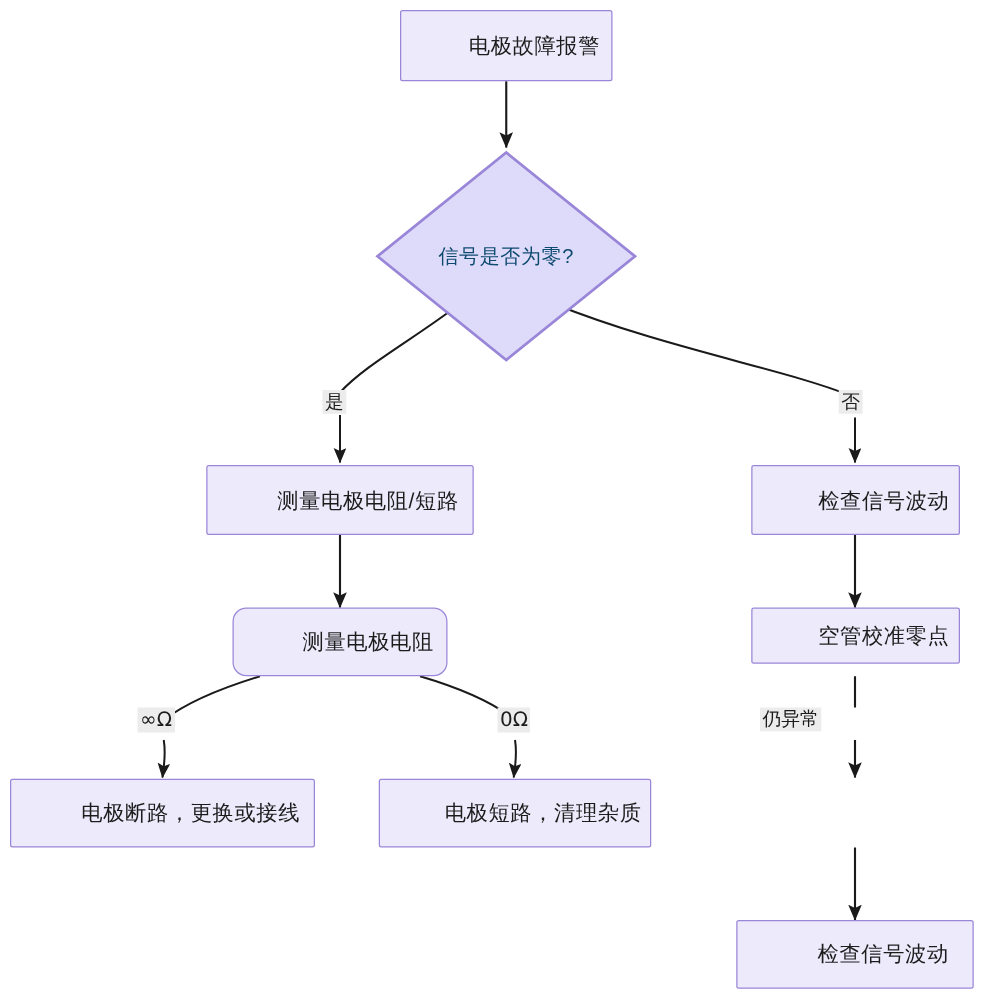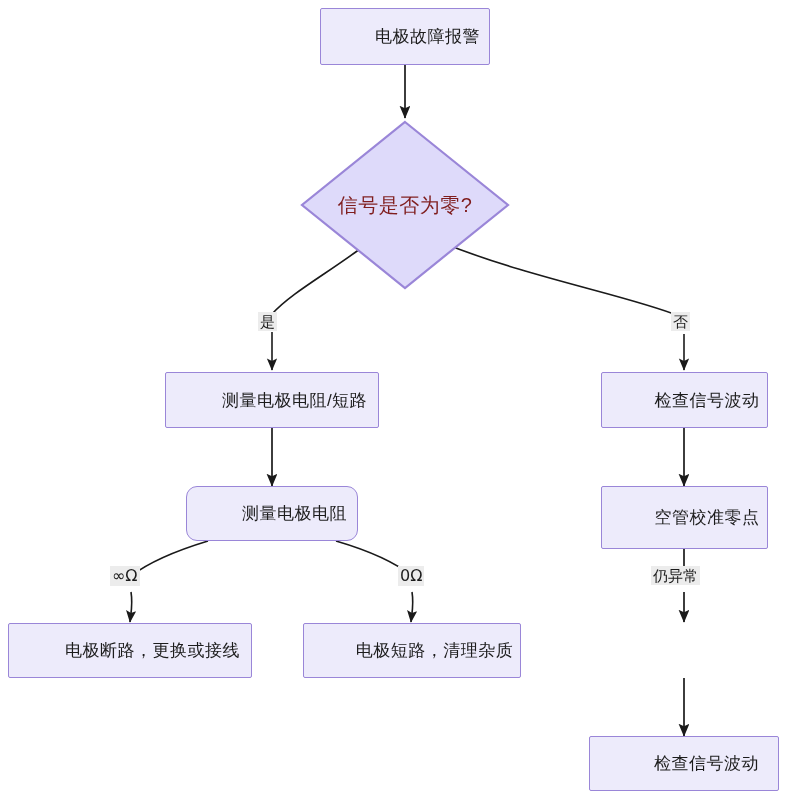--- a/index.html
+++ b/index.html
@@ -57,22 +57,22 @@
   }
   .node-diamond .diamond-label {
     position: absolute;
     left: 0;
     top: 0;
     width: 100%;
     height: 100%;
     display: flex;
     align-items: center;
     justify-content: center;
-    color: #7f1d1d;
-    font-size: 20px;
+    color: #0c4a6e;
+    font-size: 16px;
     letter-spacing: 0.5px;
     white-space: nowrap;
   }
   .edge-label {
     position: absolute;
     background: #ececec;
     color: #1c1c1c;
     font-size: 15px;
     line-height: 1.15;
     padding: 1px 2px;
@@ -144,32 +144,32 @@
   </div>
 
   <div class="node" style="left:601px; top:372px; width:167px; height:56px;">
     <span>检查信号波动</span>
   </div>
 
   <div class="node" style="left:303px; top:623px; width:218px; height:55px;">
     <span>电极短路，清理杂质</span>
   </div>
 
-  <div class="node" style="left:601px; top:486px; width:167px; height:63px;">
+  <div class="node" style="left:601px; top:486px; width:167px; height:45px;">
     <span>空管校准零点</span>
   </div>
 
 
   <div class="node" style="left:589px; top:736px; width:190px; height:55px;">
     <span>检查信号波动</span>
   </div>
 
   <div class="edge-label" style="left:258px; top:312px;">是</div>
 
   <div class="edge-label" style="left:671px; top:312px;">否</div>
 
   <div class="edge-label sym" style="left:110px; top:566px;">∞Ω</div>
 
   <div class="edge-label sym" style="left:398px; top:566px;">0Ω</div>
 
-  <div class="edge-label" style="left:651px; top:566px;">仍异常</div>
+  <div class="edge-label" style="left:608px; top:566px;">仍异常</div>
 
 </div>
 
 </body></html>

